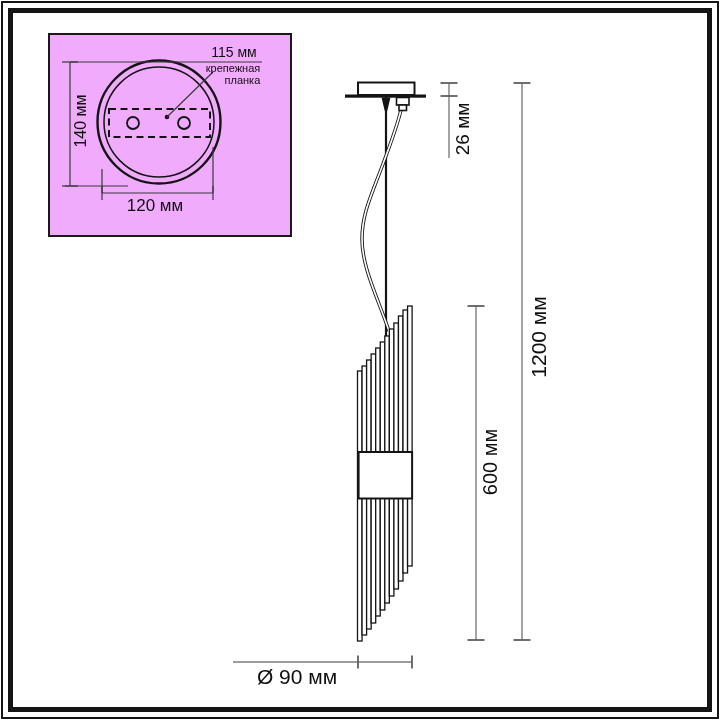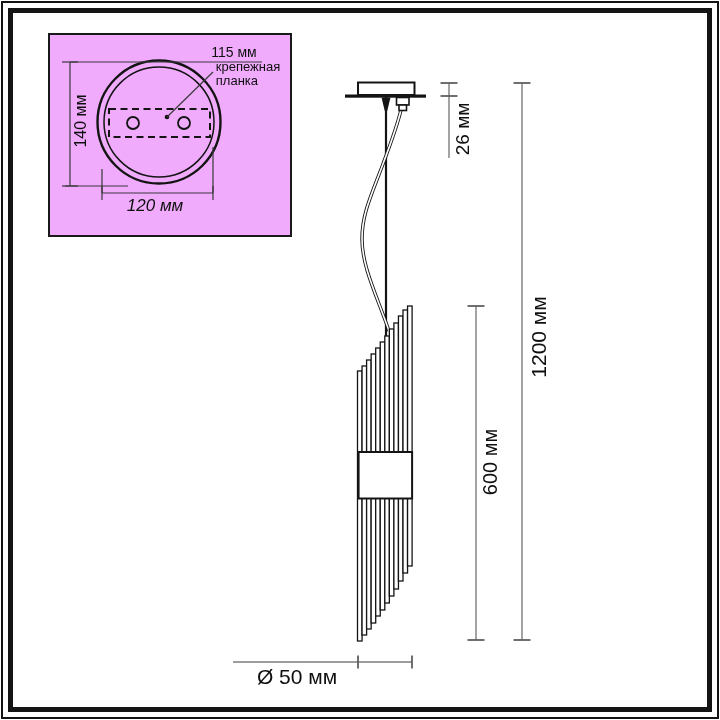--- a/index.html
+++ b/index.html
@@ -15,23 +15,23 @@
     border:2px solid #1a1a1a;background:#f0abfc;
   }
   .inset svg{position:absolute;left:0;top:0;}
 
   .lbl,.dim{position:absolute;white-space:nowrap;color:#0f0f0f;}
   .lbl{transform:translate(-50%,-50%);}
   .dim{transform:translate(-50%,-50%);}
   .rot{transform:translate(-50%,-50%) rotate(-90deg);}
 
   .lbl-115{left:184px;top:17px;font-size:14px;}
-  .lbl-mount{left:198px;top:39px;font-size:13px;line-height:1.1;text-align:left;white-space:pre-line;}
+  .lbl-mount{left:183px;top:39px;font-size:11px;line-height:1.1;text-align:right;white-space:pre-line;}
   .lbl-140{left:31px;top:86px;font-size:16px;}
-  .lbl-120{left:105px;top:171px;font-size:17px;font-style:italic;}
+  .lbl-120{left:105px;top:171px;font-size:17px;}
 
   .dim-26{left:463px;top:129px;font-size:19px;}
   .dim-1200{left:539px;top:337px;font-size:21px;}
   .dim-600{left:490px;top:462px;font-size:20px;}
   .dim-90{left:297px;top:677px;font-size:21px;}
 
   .main-svg{position:absolute;left:0;top:0;}
 </style>
 </head>
 <body>
@@ -123,14 +123,14 @@
       <line x1="467.5" y1="306" x2="484.5" y2="306"></line>
       <line x1="467.5" y1="640" x2="484.5" y2="640"></line>
       <line x1="358" y1="655.5" x2="358" y2="668.5"></line>
       <line x1="412" y1="655.5" x2="412" y2="668.5"></line>
     </g>
   </svg>
 
   <div class="dim dim-26 rot">26 мм</div>
   <div class="dim dim-1200 rot">1200 мм</div>
   <div class="dim dim-600 rot">600 мм</div>
-  <div class="dim dim-90">Ø 50 мм</div>
+  <div class="dim dim-90">Ø 90 мм</div>
 </div>
 
 </body></html>

